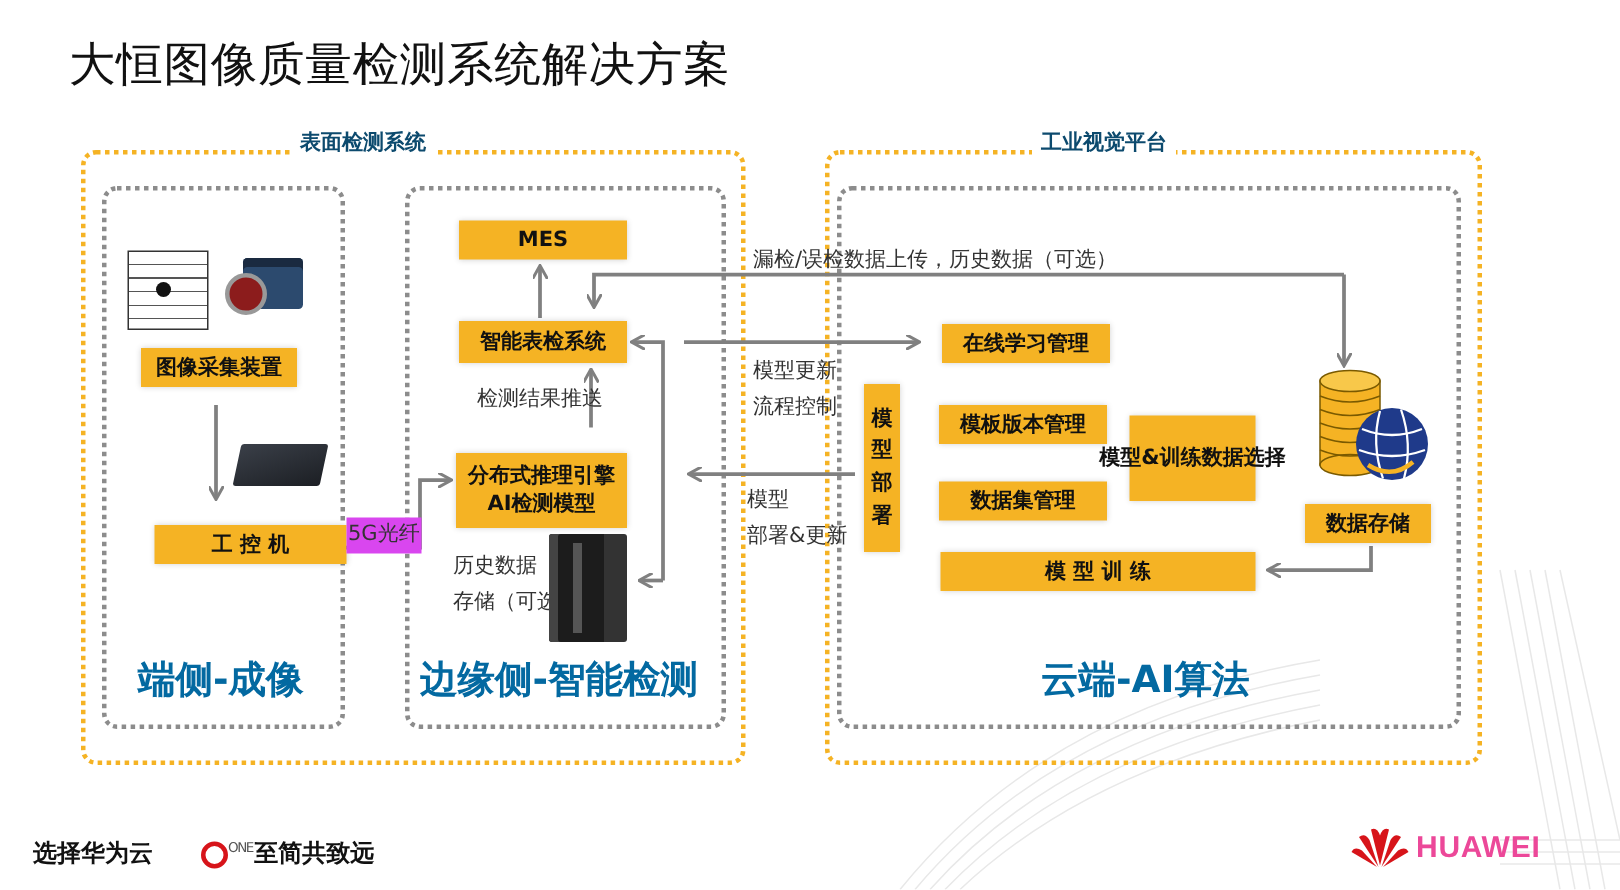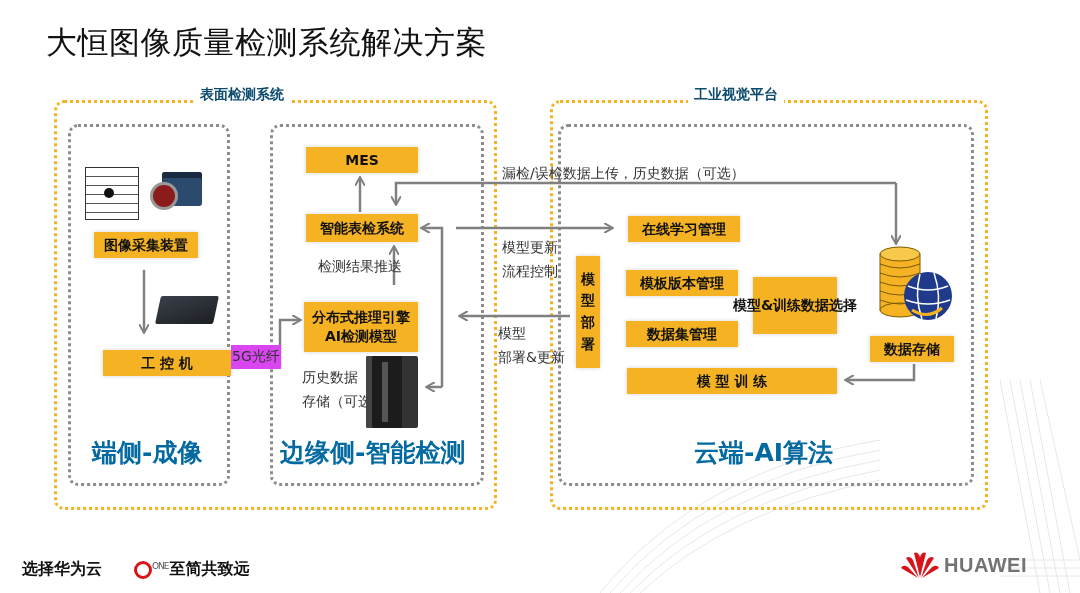--- a/index.html
+++ b/index.html
@@ -162,14 +162,14 @@
   <svg width="40" height="28" viewBox="0 0 40 28">
     <g fill="#d7141a">
       <path d="M20 26 L14 2 Q18 0 20 6 Z"></path>
       <path d="M20 26 L26 2 Q22 0 20 6 Z"></path>
       <path d="M19 27 L6 7 Q10 4 13 9 Z"></path>
       <path d="M21 27 L34 7 Q30 4 27 9 Z"></path>
       <path d="M18 27 L1 17 Q3 13 8 16 Z"></path>
       <path d="M22 27 L39 17 Q37 13 32 16 Z"></path>
     </g>
   </svg>
-  <span style="font-family:'Liberation Sans',sans-serif;font-size:20px;font-weight:bold;color:#737373;margin-left:4px;letter-spacing:0.5px;">HUAWEI</span>
+  <span style="font-family:'Liberation Sans',sans-serif;font-size:20px;font-weight:bold;color:#ec4899;margin-left:4px;letter-spacing:0.5px;">HUAWEI</span>
 </div>
 
 </body></html>

